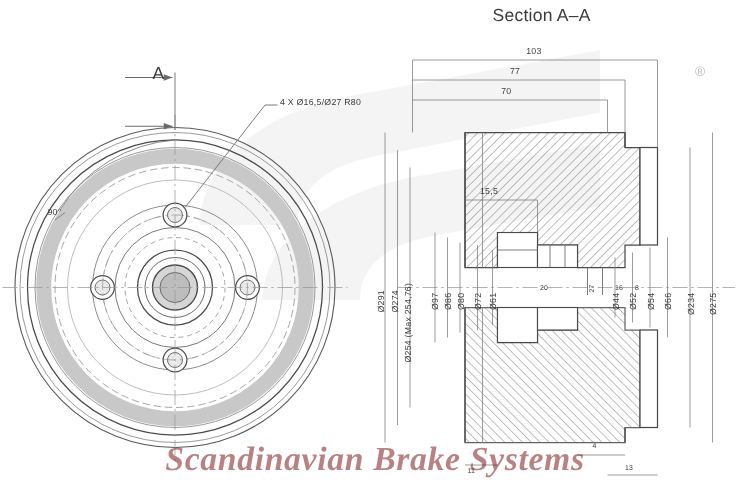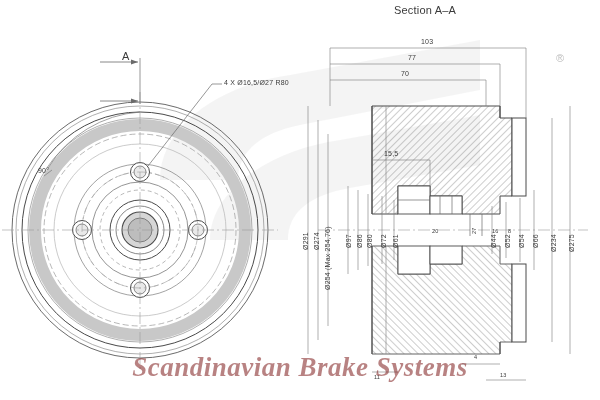--- a/index.html
+++ b/index.html
@@ -2,21 +2,21 @@
 <html><head>
 <meta charset="utf-8">
 <style>
   html,body{margin:0;padding:0;background:#fff;}
   body{width:600px;height:400px;position:relative;overflow:hidden;
        font-family:"Liberation Sans","DejaVu Sans",sans-serif;color:#2b2b2b;}
   .stage{position:absolute;inset:0;}
   svg{position:absolute;left:0;top:0;}
   .lbl{position:absolute;font-size:7px;color:#3a3a3a;white-space:nowrap;letter-spacing:.2px;}
   .lbl.sm{font-size:5.5px;}
-  .lbl.big{font-size:11px;}
+  .lbl.big{font-size:14px;}
   .vert{transform-origin:left top;transform:rotate(-90deg);}
   .wm-logo{position:absolute;left:150px;top:30px;width:330px;height:250px;
            opacity:.10;pointer-events:none;}
   .wm-text{position:absolute;left:0;top:352px;width:600px;text-align:center;
            font-family:"Liberation Serif","DejaVu Serif",serif;
            font-style:italic;font-weight:700;font-size:27px;color:#7f1d1d;
            opacity:.55;letter-spacing:.5px;pointer-events:none;}
   .reg{position:absolute;left:556px;top:52px;font-size:11px;color:#bdbdbd;}
 </style>
 </head>

